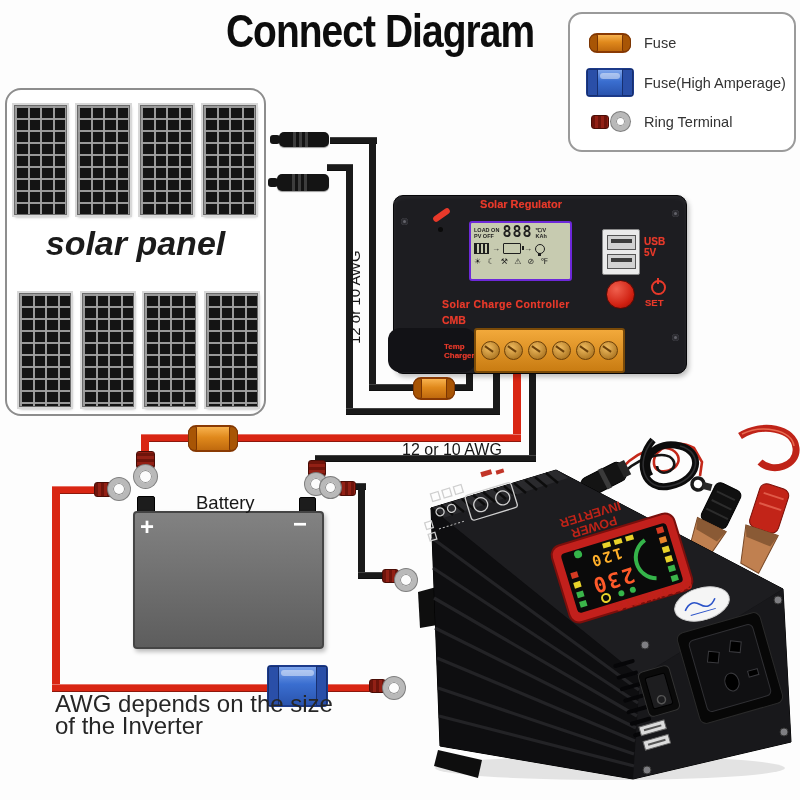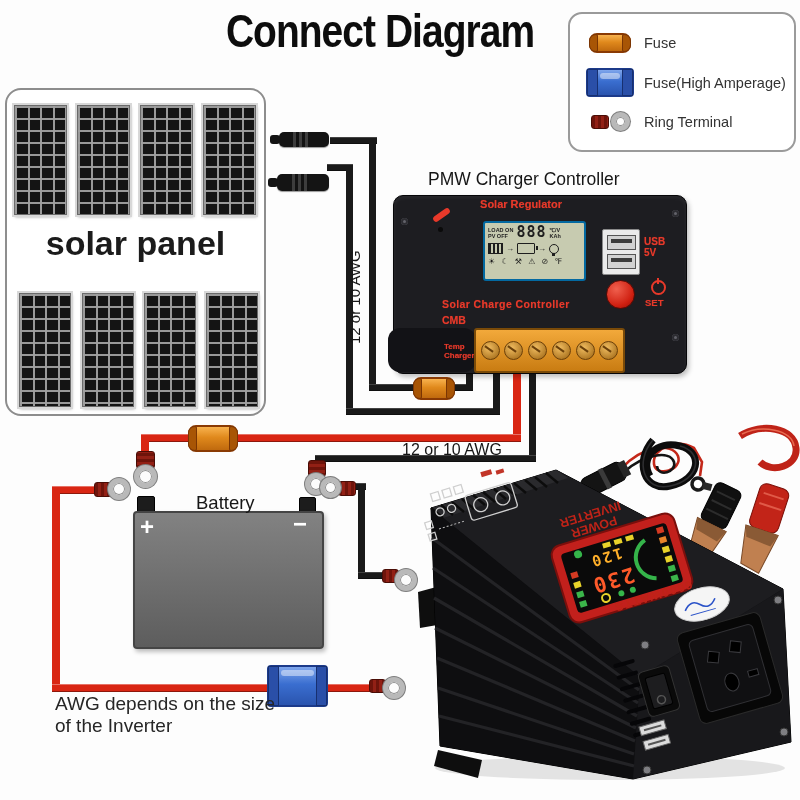--- a/index.html
+++ b/index.html
@@ -37,33 +37,33 @@
          background:repeating-linear-gradient(90deg,#6e140b 0 3px,#922015 3px 6px);}
   .crimp.v{background:repeating-linear-gradient(0deg,#6e140b 0 3px,#922015 3px 6px);}
   .post{position:absolute;background:#1c1c1c;border:1px solid #000;border-radius:2px;z-index:2;}
   
   .mc4{position:relative;background:#141414;border-radius:5px;box-shadow:0 1px 1px rgba(0,0,0,.4);}
   .mc4 .tip{position:absolute;left:-9px;top:22%;width:10px;height:56%;background:#141414;border-radius:3px;}
   .mc4 .band{position:absolute;left:28%;top:0;bottom:0;width:34%;
              background:repeating-linear-gradient(90deg,#3d3d3d 0 3px,#121212 3px 6px);}
   
   .solar-box{left:5px;top:88px;width:257px;height:324px;background:#fff;border:2px solid #8d8d8d;
-             border-radius:16px;z-index:2;}
+             border-radius:16px;z-index:2;font-style:italic;}
   .cell{position:absolute;border:1px solid #6a6a6a;box-shadow:0 0 0 2px #d8d8d8,1px 2px 3px rgba(0,0,0,.35);
         background-color:#141414;
         background-image:repeating-linear-gradient(90deg,rgba(160,160,160,.95) 0 2px,transparent 2px 12.6px),
                          repeating-linear-gradient(180deg,rgba(160,160,160,.95) 0 2px,transparent 2px 12px);}
   .solar-label{position:absolute;left:0;right:0;top:134px;text-align:center;font-size:34px;font-weight:bold;color:#1b1b1b;}
   
   .controller{left:393px;top:195px;width:292px;height:177px;background:#1d1d21;border:1px solid #060608;
               border-radius:10px;z-index:2;box-shadow:inset 0 2px 4px rgba(255,255,255,.06),2px 3px 5px rgba(0,0,0,.25);}
   .screw{position:absolute;width:7px;height:7px;border-radius:50%;background:#63636a;box-shadow:inset 0 0 0 2px #2c2c31;}
   .ctl-red{color:#e8392a;font-weight:bold;text-shadow:0 0 1px rgba(232,57,42,.5);}
-  .lcd{position:absolute;left:75px;top:25px;width:103px;height:60px;background:#c7cbb0;border:2px solid #0369a1;
-       border-radius:3px;padding:2px 3px;box-sizing:border-box;color:#1e1e1e;margin-left:14px;}
+  .lcd{position:absolute;left:75px;top:25px;width:103px;height:60px;background:#c7cbb0;border:2px solid #6d28d9;
+       border-radius:3px;padding:2px 3px;box-sizing:border-box;color:#1e1e1e;}
   .lcd-row1{display:flex;align-items:center;gap:3px;}
   .lcd-small{font-size:5.5px;font-weight:bold;line-height:6px;}
   .lcd-digits{font-family:"DejaVu Sans Mono",monospace;font-size:15px;font-weight:bold;letter-spacing:1px;line-height:15px;}
   .lcd-row2{display:flex;align-items:center;gap:3px;margin-top:3px;font-size:8px;}
   .lcd-ic-panel{display:inline-block;width:13px;height:9px;background:
       repeating-linear-gradient(90deg,#1e1e1e 0 2px,#c7cbb0 2px 4px),repeating-linear-gradient(0deg,#1e1e1e 0 2px,#c7cbb0 2px 4px);
       border:1px solid #1e1e1e;}
   .lcd-ic-batt{display:inline-block;width:16px;height:9px;border:1.5px solid #1e1e1e;border-radius:1px;position:relative;}
   .lcd-ic-batt:after{content:"";position:absolute;right:-4px;top:2px;width:2.5px;height:4px;background:#1e1e1e;}
   .lcd-ic-bulb{display:inline-block;width:8px;height:8px;border:1.5px solid #1e1e1e;border-radius:50%;position:relative;}
@@ -86,21 +86,21 @@
   
   .battery{left:133px;top:511px;width:187px;height:134px;background:linear-gradient(180deg,#828282,#5d5d5d);
            border:2px solid #454545;border-radius:4px;z-index:2;box-shadow:2px 3px 4px rgba(0,0,0,.25);}
   .batt-sign{position:absolute;font-size:24px;font-weight:900;color:#fff;}
   .batt-v{position:absolute;left:0;right:0;top:46px;text-align:center;font-size:31px;font-weight:900;color:#fdfdfd;
           text-shadow:1px 1px 1px rgba(0,0,0,.4);}
   
   .plain-label{color:#161616;z-index:5;}
   .awg-v{left:346px;top:226px;height:118px;writing-mode:vertical-rl;transform:rotate(180deg);font-size:15px;z-index:5;}
   .awg-h{left:402px;top:441px;font-size:16px;z-index:5;}
-  .note{left:55px;top:693px;font-size:19px;color:#262626;line-height:22px;z-index:5;}
+  .note{left:55px;top:693px;font-size:24px;color:#262626;line-height:22px;z-index:5;}
   .inv-svg{left:410px;top:420px;z-index:4;}
 </style>
 </head>
 <body>
 
 <div class="canvas">
 
   <div class="abs title">Connect Diagram</div>
 
   <div class="abs legend">
@@ -197,21 +197,20 @@
 
   <div class="mc4 abs" style="left:279px;top:132px;width:50px;height:15px;z-index:2;">
       <span class="tip"></span>
       <span class="band"></span>
     </div>
   <div class="mc4 abs" style="left:277px;top:159px;width:52px;height:17px;z-index:2;">
       <span class="tip"></span>
       <span class="band"></span>
     </div>
 
-  <div class="abs plain-label" style="left:428px;top:169px;font-size:17.5px;">PMW Charger Controller</div>
   <div class="abs controller">
     <div class="screw" style="left:7px;top:22px;"></div>
     <div class="screw" style="left:7px;top:140px;"></div>
     <div class="screw" style="left:278px;top:14px;"></div>
     <div class="screw" style="left:278px;top:138px;"></div>
     <div class="abs ctl-red" style="left:60px;top:2px;width:134px;text-align:center;font-size:11px;">Solar Regulator</div>
     <div class="abs" style="left:38px;top:16px;width:19px;height:6px;background:#e8392a;border-radius:3px;transform:rotate(-35deg);"></div>
     <div class="abs" style="left:44px;top:31px;width:5px;height:5px;background:#0a0a0a;border-radius:50%;"></div>
 
     <div class="lcd">

